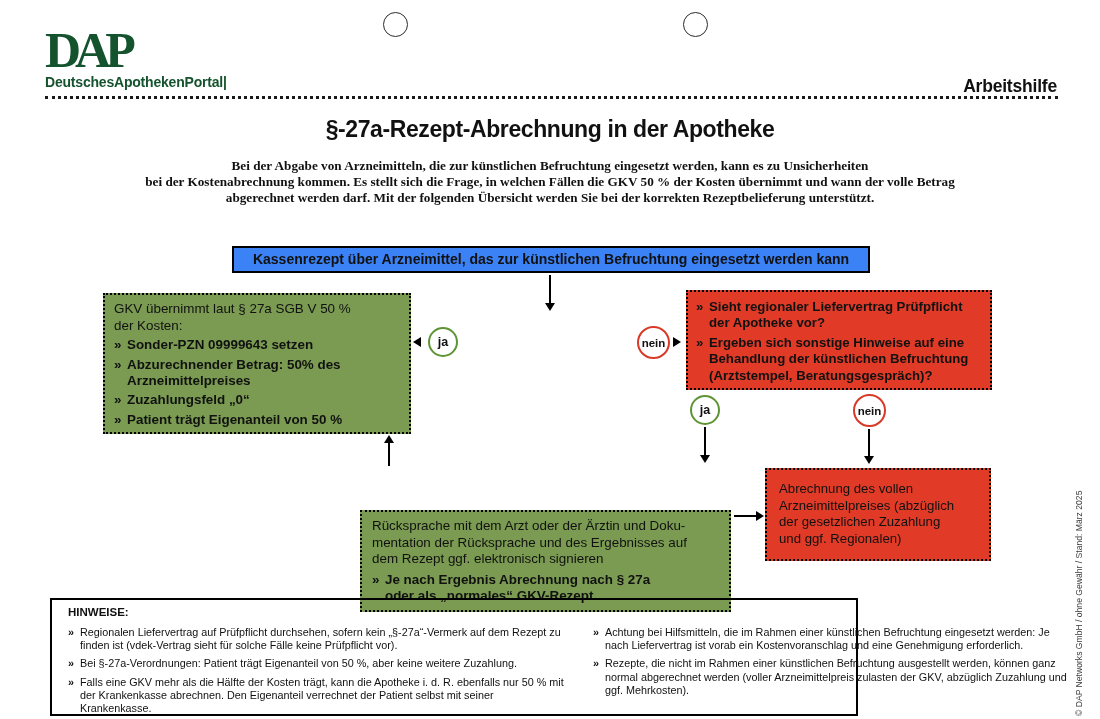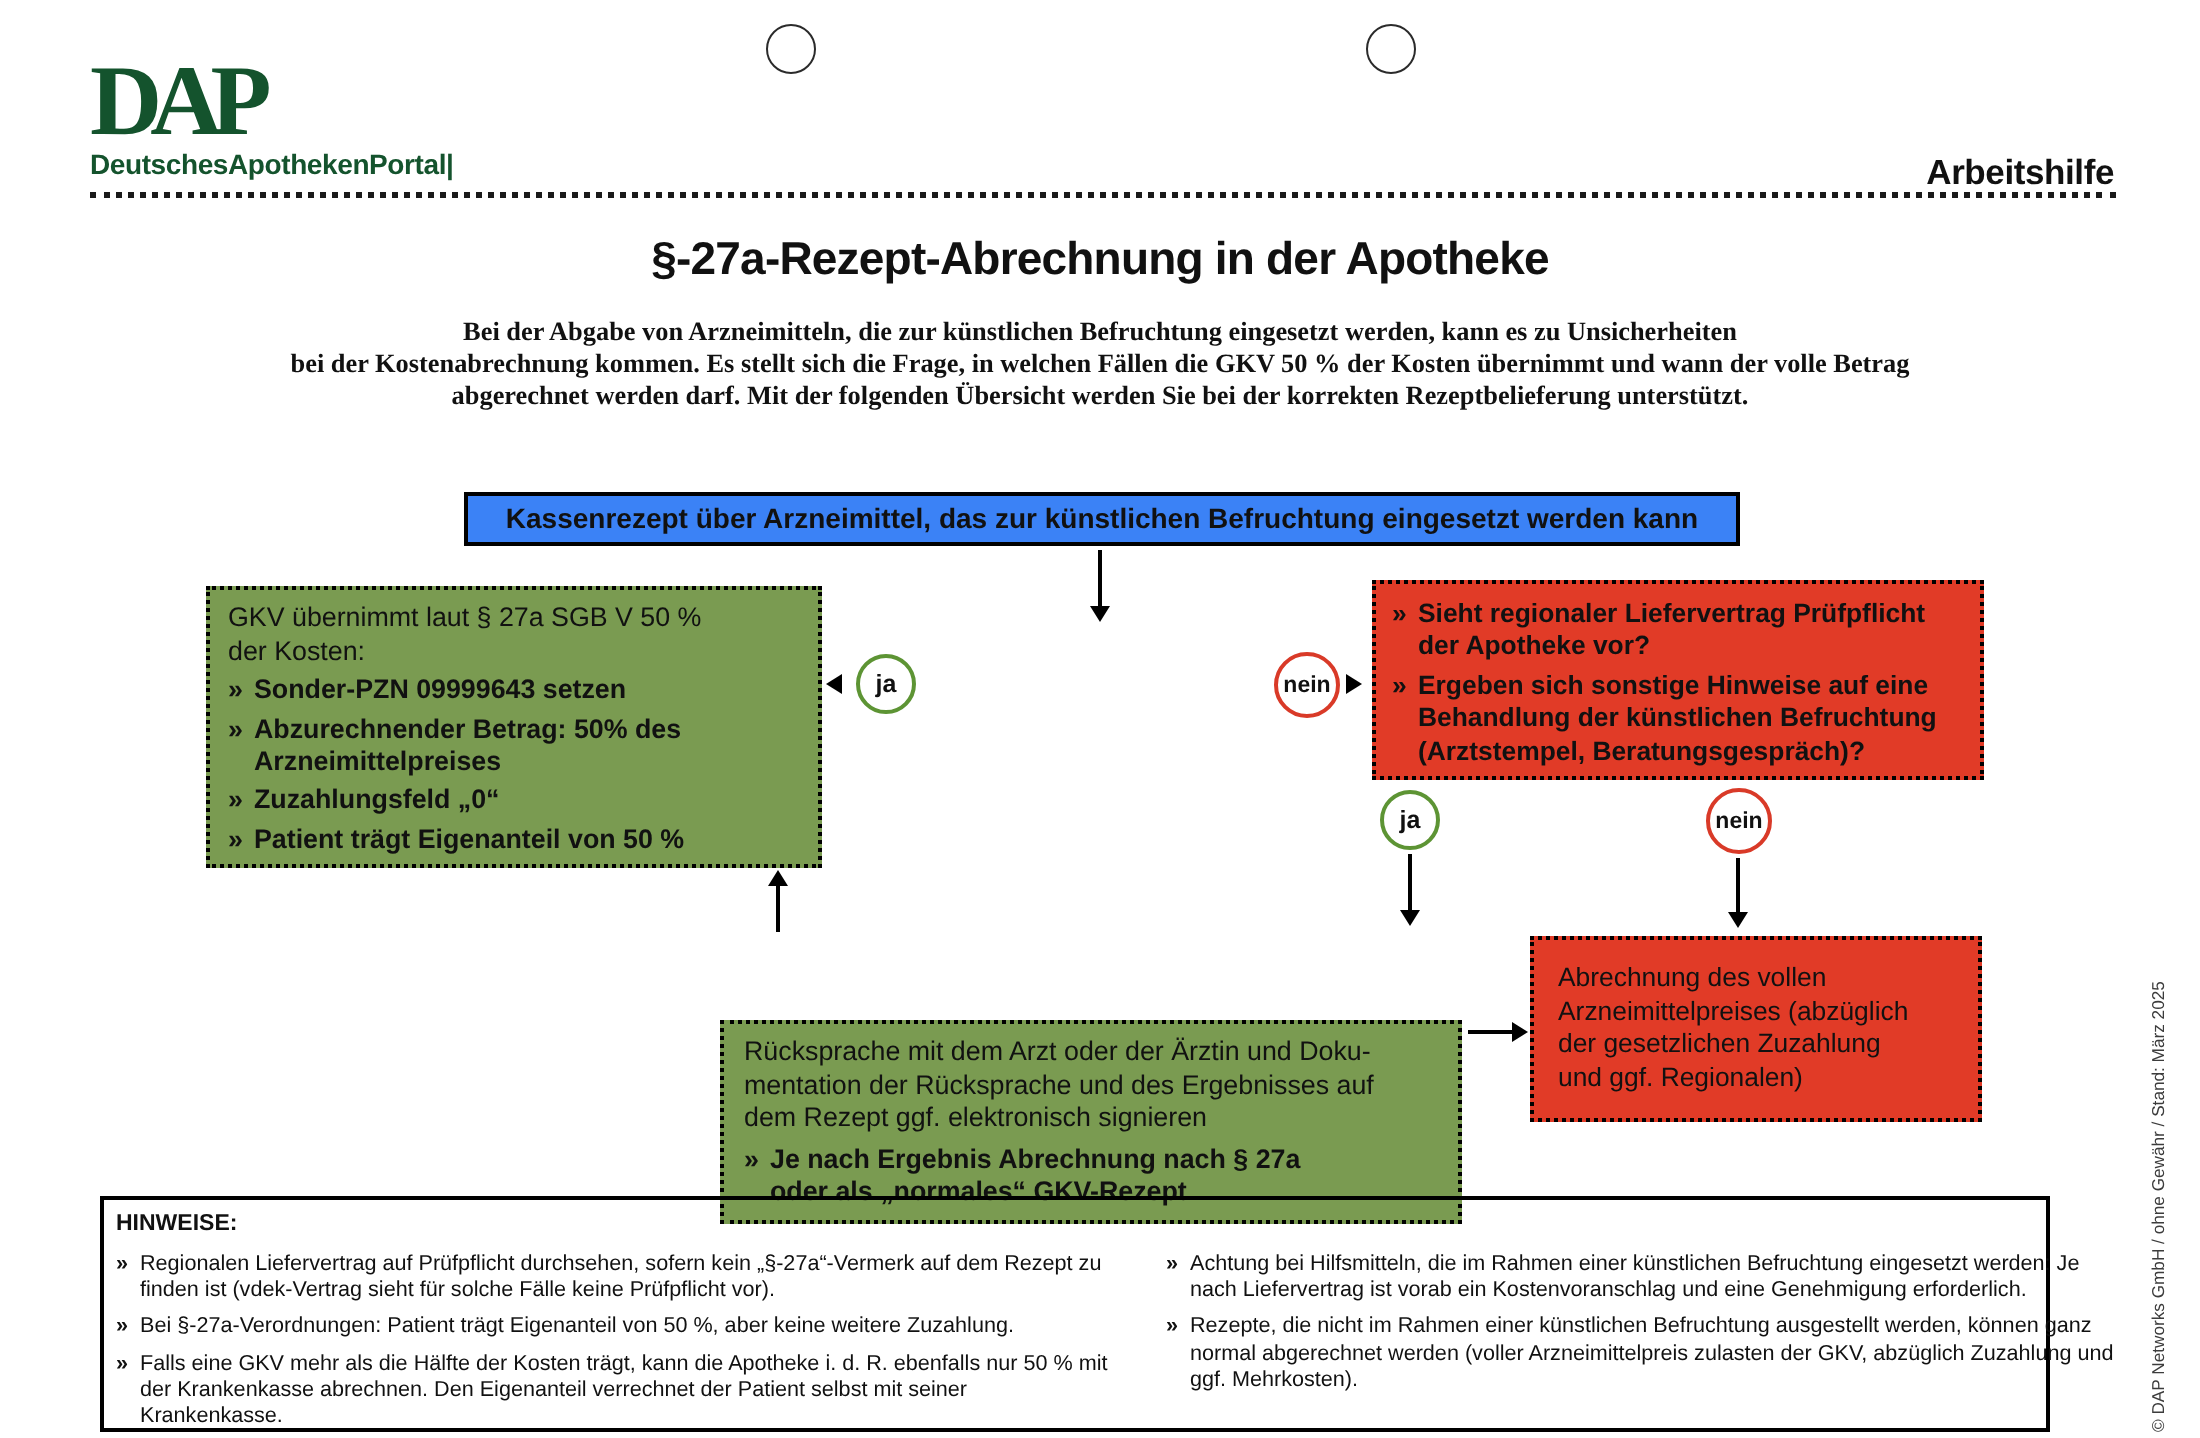--- a/index.html
+++ b/index.html
@@ -45,22 +45,22 @@
   
   .vline{position:absolute;width:2px;background:#000;}
   .hline{position:absolute;height:2px;background:#000;}
   .head{position:absolute;width:0;height:0;}
   .head.down{border-left:5px solid transparent;border-right:5px solid transparent;border-top:8px solid #000;}
   .head.up{border-left:5px solid transparent;border-right:5px solid transparent;border-bottom:8px solid #000;}
   .head.left{border-top:5px solid transparent;border-bottom:5px solid transparent;border-right:8px solid #000;}
   .head.right{border-top:5px solid transparent;border-bottom:5px solid transparent;border-left:8px solid #000;}
 
   
-  .notes{position:absolute;left:50px;top:598px;width:975px;height:118px;border:2px solid #000;
-         box-sizing:border-box;padding:6px 6px;}
+  .notes{position:absolute;left:50px;top:598px;width:808px;height:118px;border:2px solid #000;
+         box-sizing:border-box;padding:6px 16px;}
   .notes h4{margin:0;font-size:11.5px;}
   .notes .cols{display:flex;gap:20px;margin-top:3px;}
   .notes .col{font-size:10.8px;line-height:13.2px;}
   .notes .col.l{flex:0 0 497px;}
   .notes .col.r{flex:0 0 478px;padding-left:8px;}
   .notes .row{display:flex;margin-top:5px;}
   .notes .row .mk{flex:0 0 12px;font-weight:bold;}
 
   
   .vert{position:absolute;left:1074px;top:716px;width:272px;transform:rotate(-90deg);

